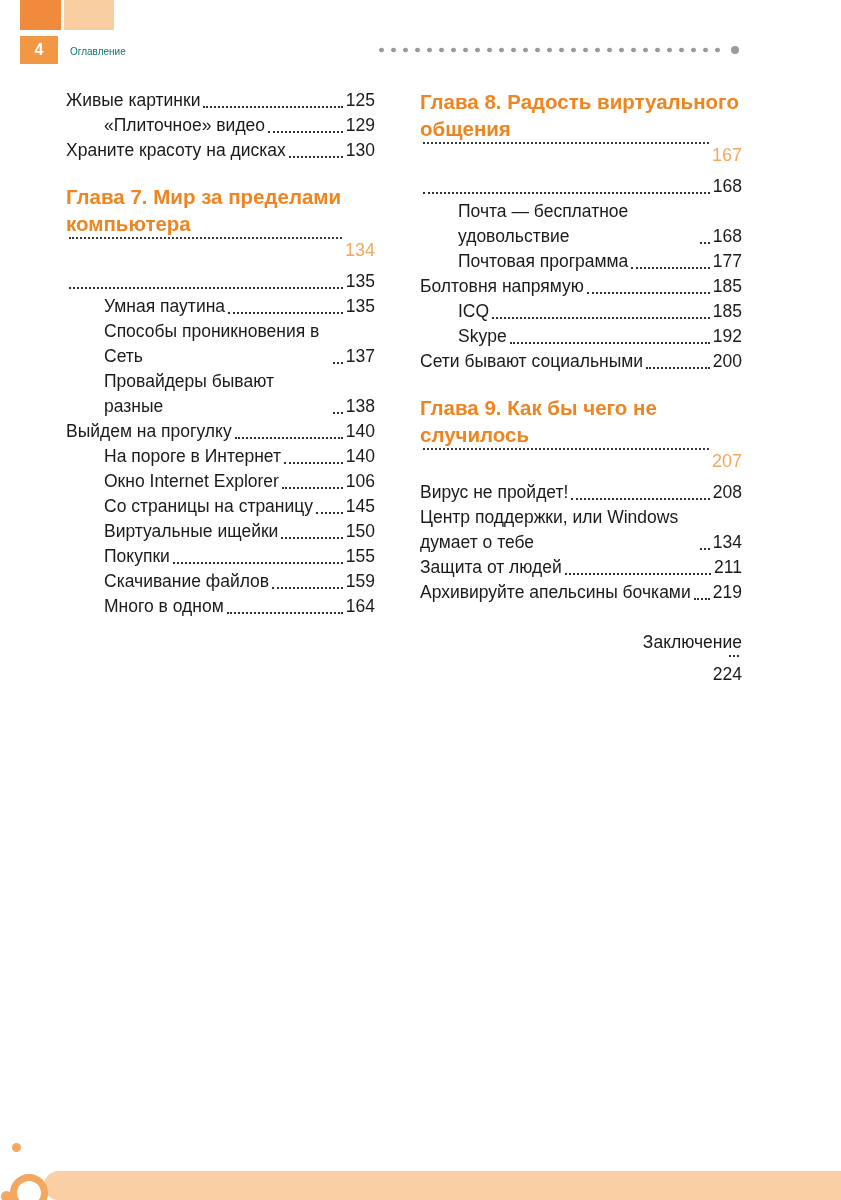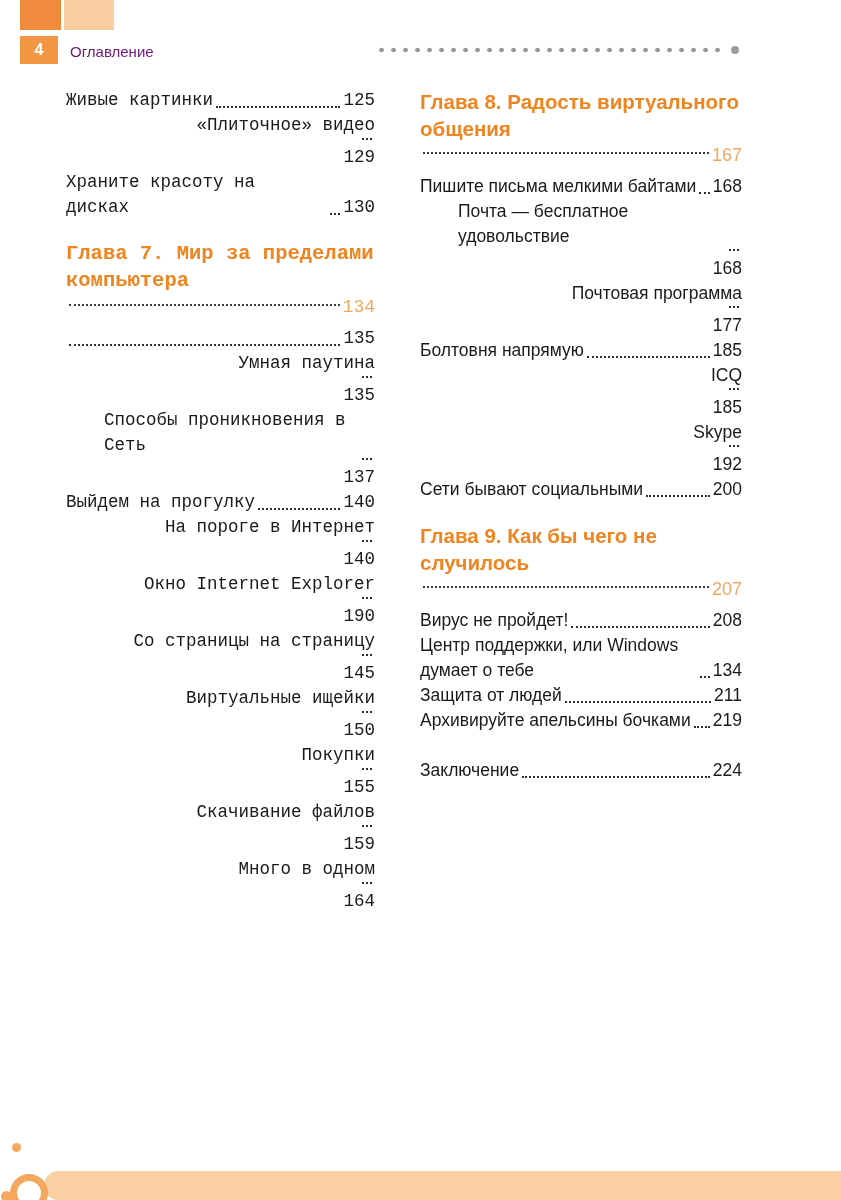--- a/index.html
+++ b/index.html
@@ -21,58 +21,58 @@
 
   .page-badge {
     position: absolute; left: 20px; top: 36px;
     width: 38px; height: 28px;
     background: var(--badge, #F29845);
     color: #ffffff; font-weight: 700; font-size: 16px;
     display: flex; align-items: center; justify-content: center;
   }
   .header-title {
     position: absolute; left: 70px; top: 42px;
-    font-size: 15px; color: #701a75;
+    font-size: 10px; color: #0f766e;
     line-height: 20px;
   }
   .header-dots {
     position: absolute; left: 377px; top: 45px;
     width: 350px; height: 10px;
     background-image: radial-gradient(circle at 4.5px 5px, var(--dots, #9b9b9b) 2px, transparent 2.7px);
     background-size: 12px 10px;
     background-repeat: repeat-x;
   }
   .header-dot-end {
     position: absolute; left: 731px; top: 46px;
     width: 8px; height: 8px; border-radius: 50%;
     background: var(--dots, #9b9b9b);
   }
 
   
   .toc-col { position: absolute; top: 88px; }
-  .toc-left  { left: 66px;  width: 309px; font-family: Liberation Mono, monospace; }
+  .toc-left  { left: 66px;  width: 309px; }
   .toc-right { left: 420px; width: 322px; }
 
   .toc-entry {
     display: flex; align-items: flex-end;
     font-size: 17.5px; line-height: 25px;
     color: var(--text, #1a1a1a);
   }
-  .toc-entry.indent { padding-left: 38px; flex-direction: column; }
-  .toc-entry.spaced { margin-top: 25px; }
+  .toc-entry.indent { padding-left: 38px; }
+  .toc-entry.spaced { margin-top: 25px; flex-direction: column; }
 
   .leader {
     flex: 1 1 auto; min-width: 10px;
     border-bottom: 2.6px dotted #2f2f2f;
     margin: 0 3px 5px 3px;
   }
   .page-num { white-space: nowrap; }
 
   .toc-chapter {
-    display: flex; align-items: center; flex-wrap: wrap;
+    display: flex; align-items: flex-start; flex-wrap: wrap;
     font-size: 20.5px; line-height: 27px; font-weight: 700;
     color: var(--accent, #EF8520);
     margin: 20px 0 5px 0;
   }
   .toc-chapter .label { max-width: 100%; }
   .toc-chapter .leader { border-bottom-color: #3a3a3a; margin-bottom: 6px; }
   .toc-chapter .page-num { color: var(--accent-light, #F6AA5E); font-weight: 400; font-size: 18px; }
   .toc-col .toc-chapter:first-child { margin-top: 0; }
 
   
@@ -136,34 +136,39 @@
       <div class="toc-entry indent">
         <span class="label">Умная паутина</span>
         <span class="leader"></span>
         <span class="page-num">135</span>
       </div>
       <div class="toc-entry indent">
         <span class="label">Способы проникновения в Сеть</span>
         <span class="leader"></span>
         <span class="page-num">137</span>
       </div>
+      <div class="toc-entry indent">
+        <span class="label">Провайдеры бывают разные</span>
+        <span class="leader"></span>
+        <span class="page-num">138</span>
+      </div>
       <div class="toc-entry">
         <span class="label">Выйдем на прогулку</span>
         <span class="leader"></span>
         <span class="page-num">140</span>
       </div>
       <div class="toc-entry indent">
         <span class="label">На пороге в Интернет</span>
         <span class="leader"></span>
         <span class="page-num">140</span>
       </div>
       <div class="toc-entry indent">
         <span class="label">Окно Internet Explorer</span>
         <span class="leader"></span>
-        <span class="page-num">190</span>
+        <span class="page-num">106</span>
       </div>
       <div class="toc-entry indent">
         <span class="label">Со страницы на страницу</span>
         <span class="leader"></span>
         <span class="page-num">145</span>
       </div>
       <div class="toc-entry indent">
         <span class="label">Виртуальные ищейки</span>
         <span class="leader"></span>
         <span class="page-num">150</span>
@@ -184,21 +189,20 @@
         <span class="page-num">164</span>
       </div>
     </div>
   <div class="toc-col toc-right">
       <div class="toc-chapter">
         <span class="label">Глава 8. Радость виртуального общения</span>
         <span class="leader"></span>
         <span class="page-num">167</span>
       </div>
       <div class="toc-entry">
-        <span class="label">Пишите письма мелкими байтами</span>
         <span class="leader"></span>
         <span class="page-num">168</span>
       </div>
       <div class="toc-entry indent">
         <span class="label">Почта — бесплатное удовольствие</span>
         <span class="leader"></span>
         <span class="page-num">168</span>
       </div>
       <div class="toc-entry indent">
         <span class="label">Почтовая программа</span>

